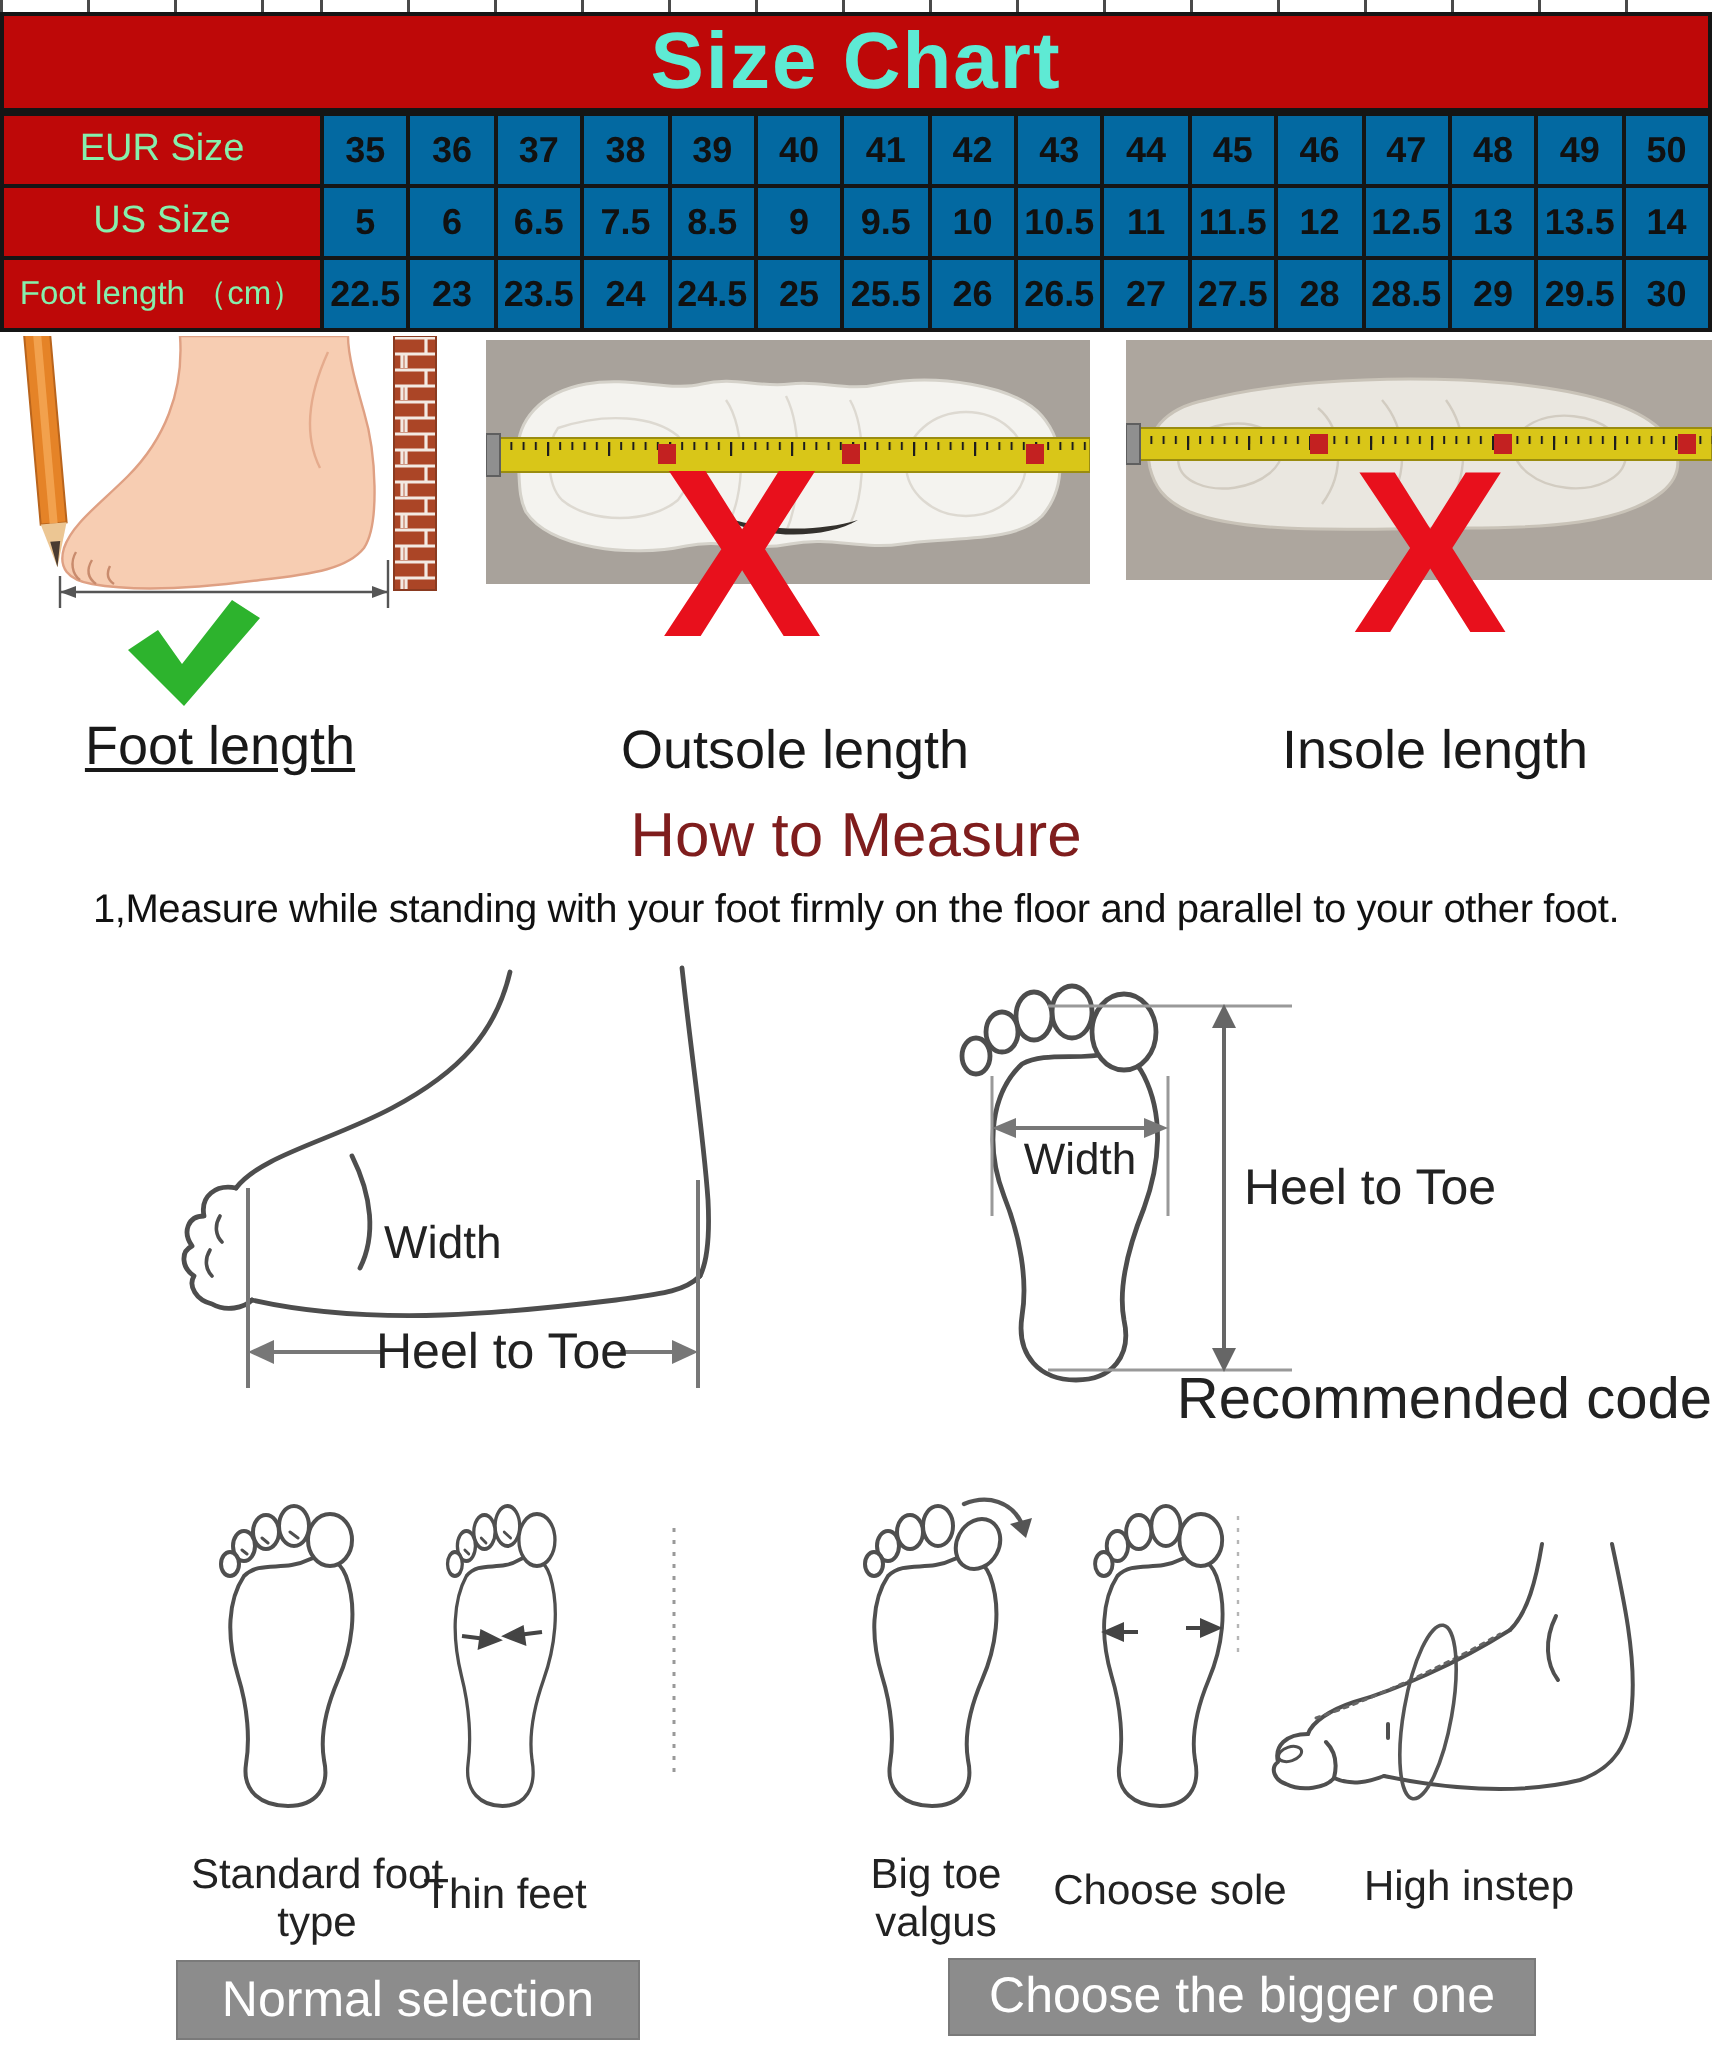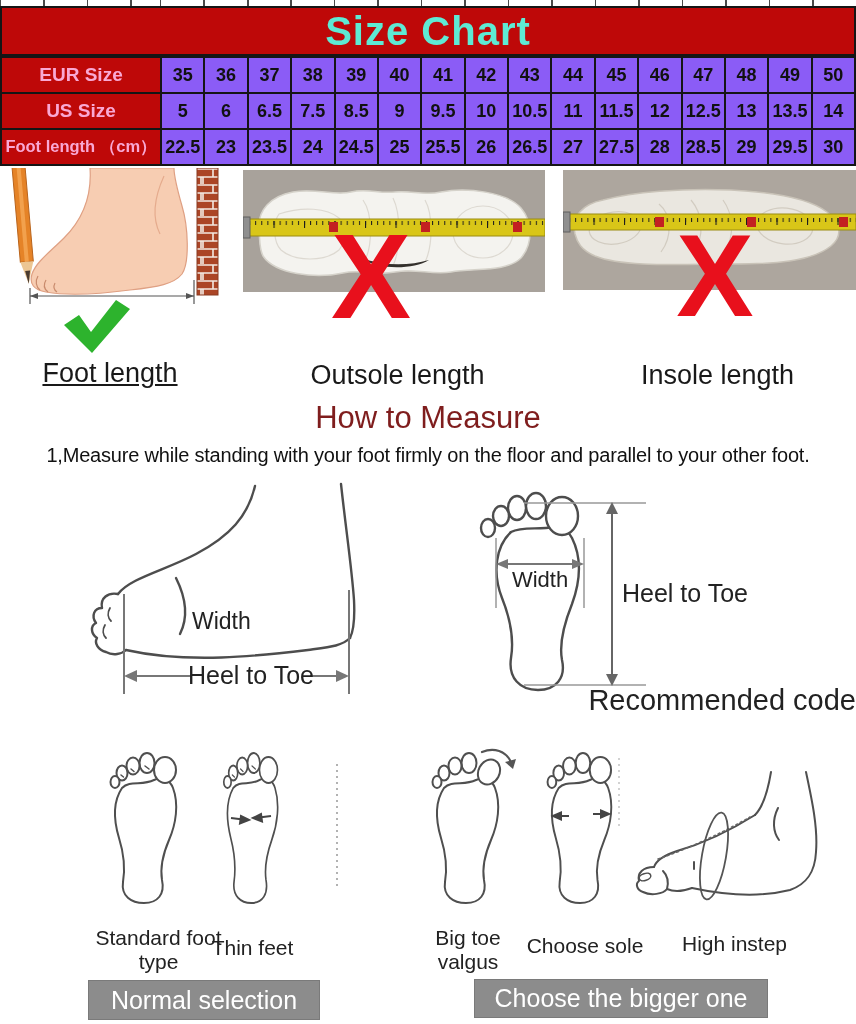--- a/index.html
+++ b/index.html
@@ -9,24 +9,24 @@
   .top-strip{position:absolute;top:0;left:0;width:856px;height:6px;background:#fff;
     background-image:repeating-linear-gradient(90deg,#4a4a4a 0 1.5px,transparent 1.5px 43.5px);
     background-position:160px 0;}
   
   .chart-header{position:absolute;top:6px;left:0;width:852px;height:46px;background:#be0808;
     border:2px solid #151515;display:flex;align-items:center;justify-content:center;}
   .chart-header span{color:#5eead4;font-size:40px;font-weight:bold;letter-spacing:1px;}
   
   .size-table{position:absolute;top:56px;left:0;width:856px;height:110px;
     border-collapse:collapse;table-layout:fixed;}
-  .size-table th{width:158px;background:#be0808;color:#f9a8d4;font-weight:bold;font-size:19px;
+  .size-table th{width:158px;background:#be0808;color:#86efac;font-weight:normal;font-size:19px;
     border:2px solid #151515;text-align:center;padding:0;}
   .size-table tr:last-child th{font-size:16.5px;}
-  .size-table td{background:#8b5cf6;color:#111;font-weight:bold;font-size:18px;
+  .size-table td{background:#0369a1;color:#111;font-weight:bold;font-size:18px;
     border:2px solid #151515;text-align:center;padding:0;}
   .panel{position:absolute;}
   .caption{position:absolute;font-size:27px;color:#191919;text-align:center;}
   .h2m-title{position:absolute;top:400px;left:0;width:856px;text-align:center;
     font-size:31px;color:#7f1d1d;}
   .h2m-step{position:absolute;top:444px;left:0;width:856px;text-align:center;
     font-size:20px;color:#111;letter-spacing:-0.2px;}
   .rec-title{position:absolute;top:684px;left:0;width:856px;text-align:right;
     font-size:29px;color:#222;}
   .foot-type-label{position:absolute;font-size:21px;color:#222;text-align:center;

